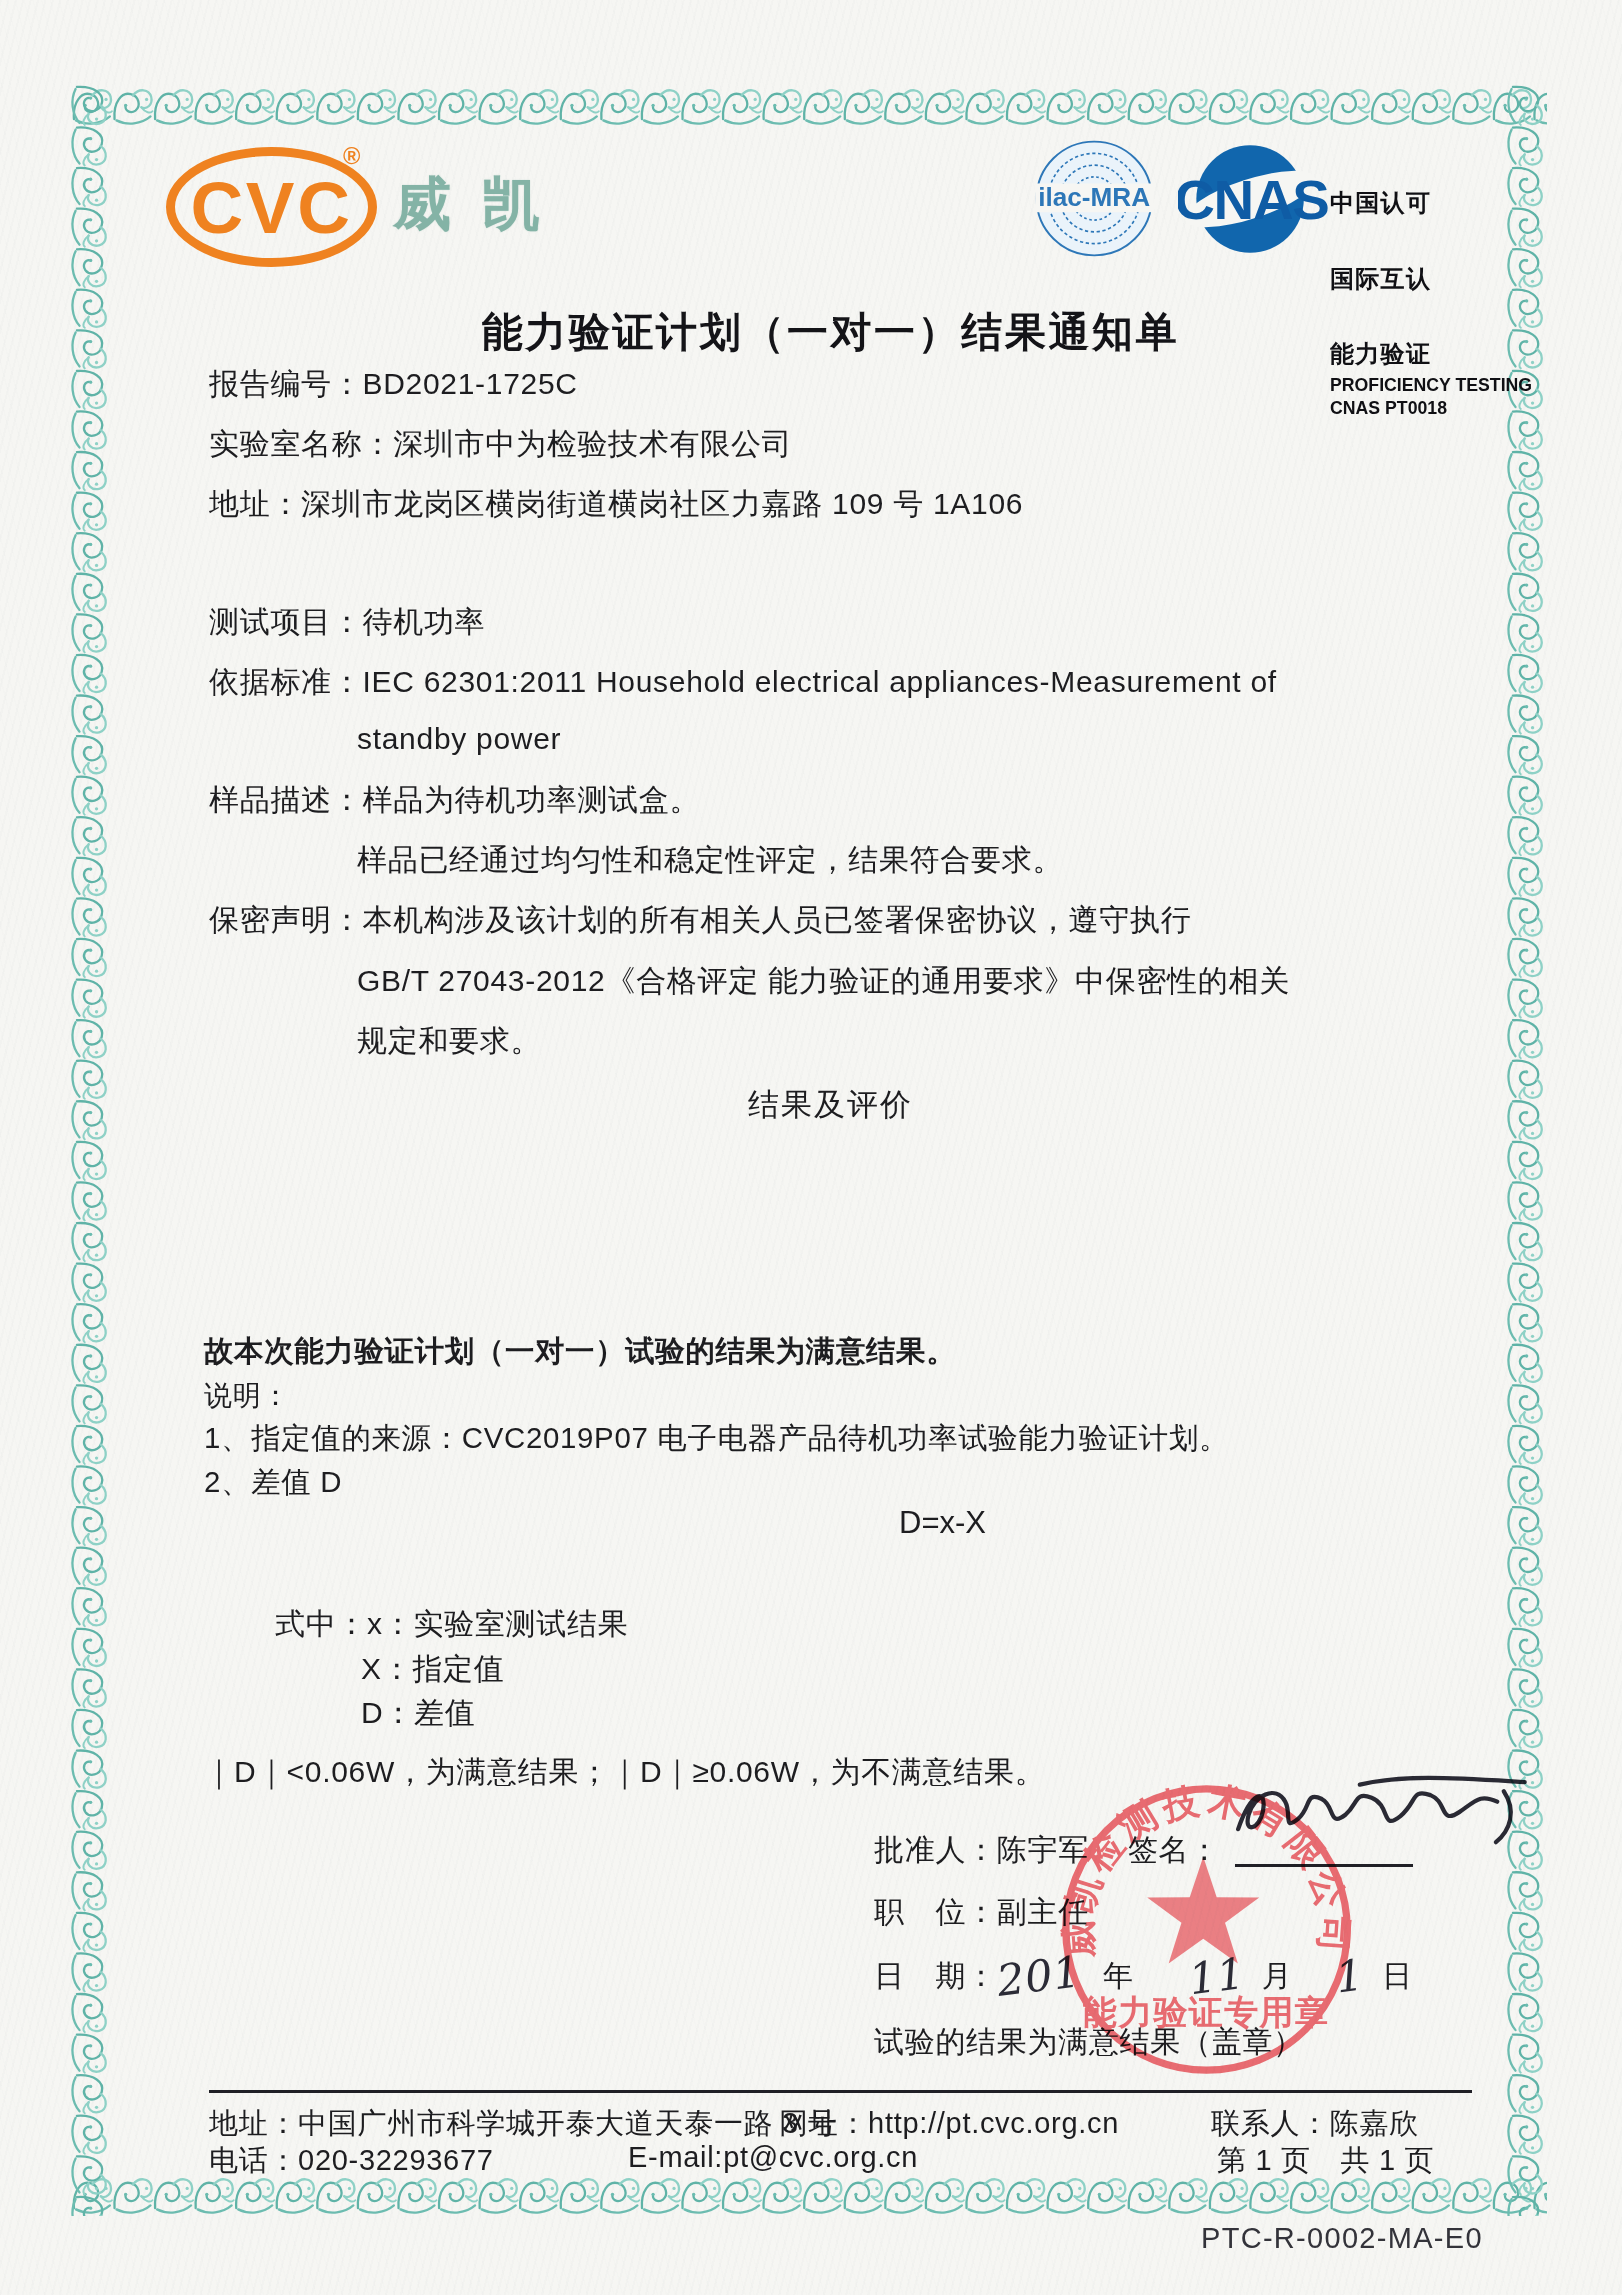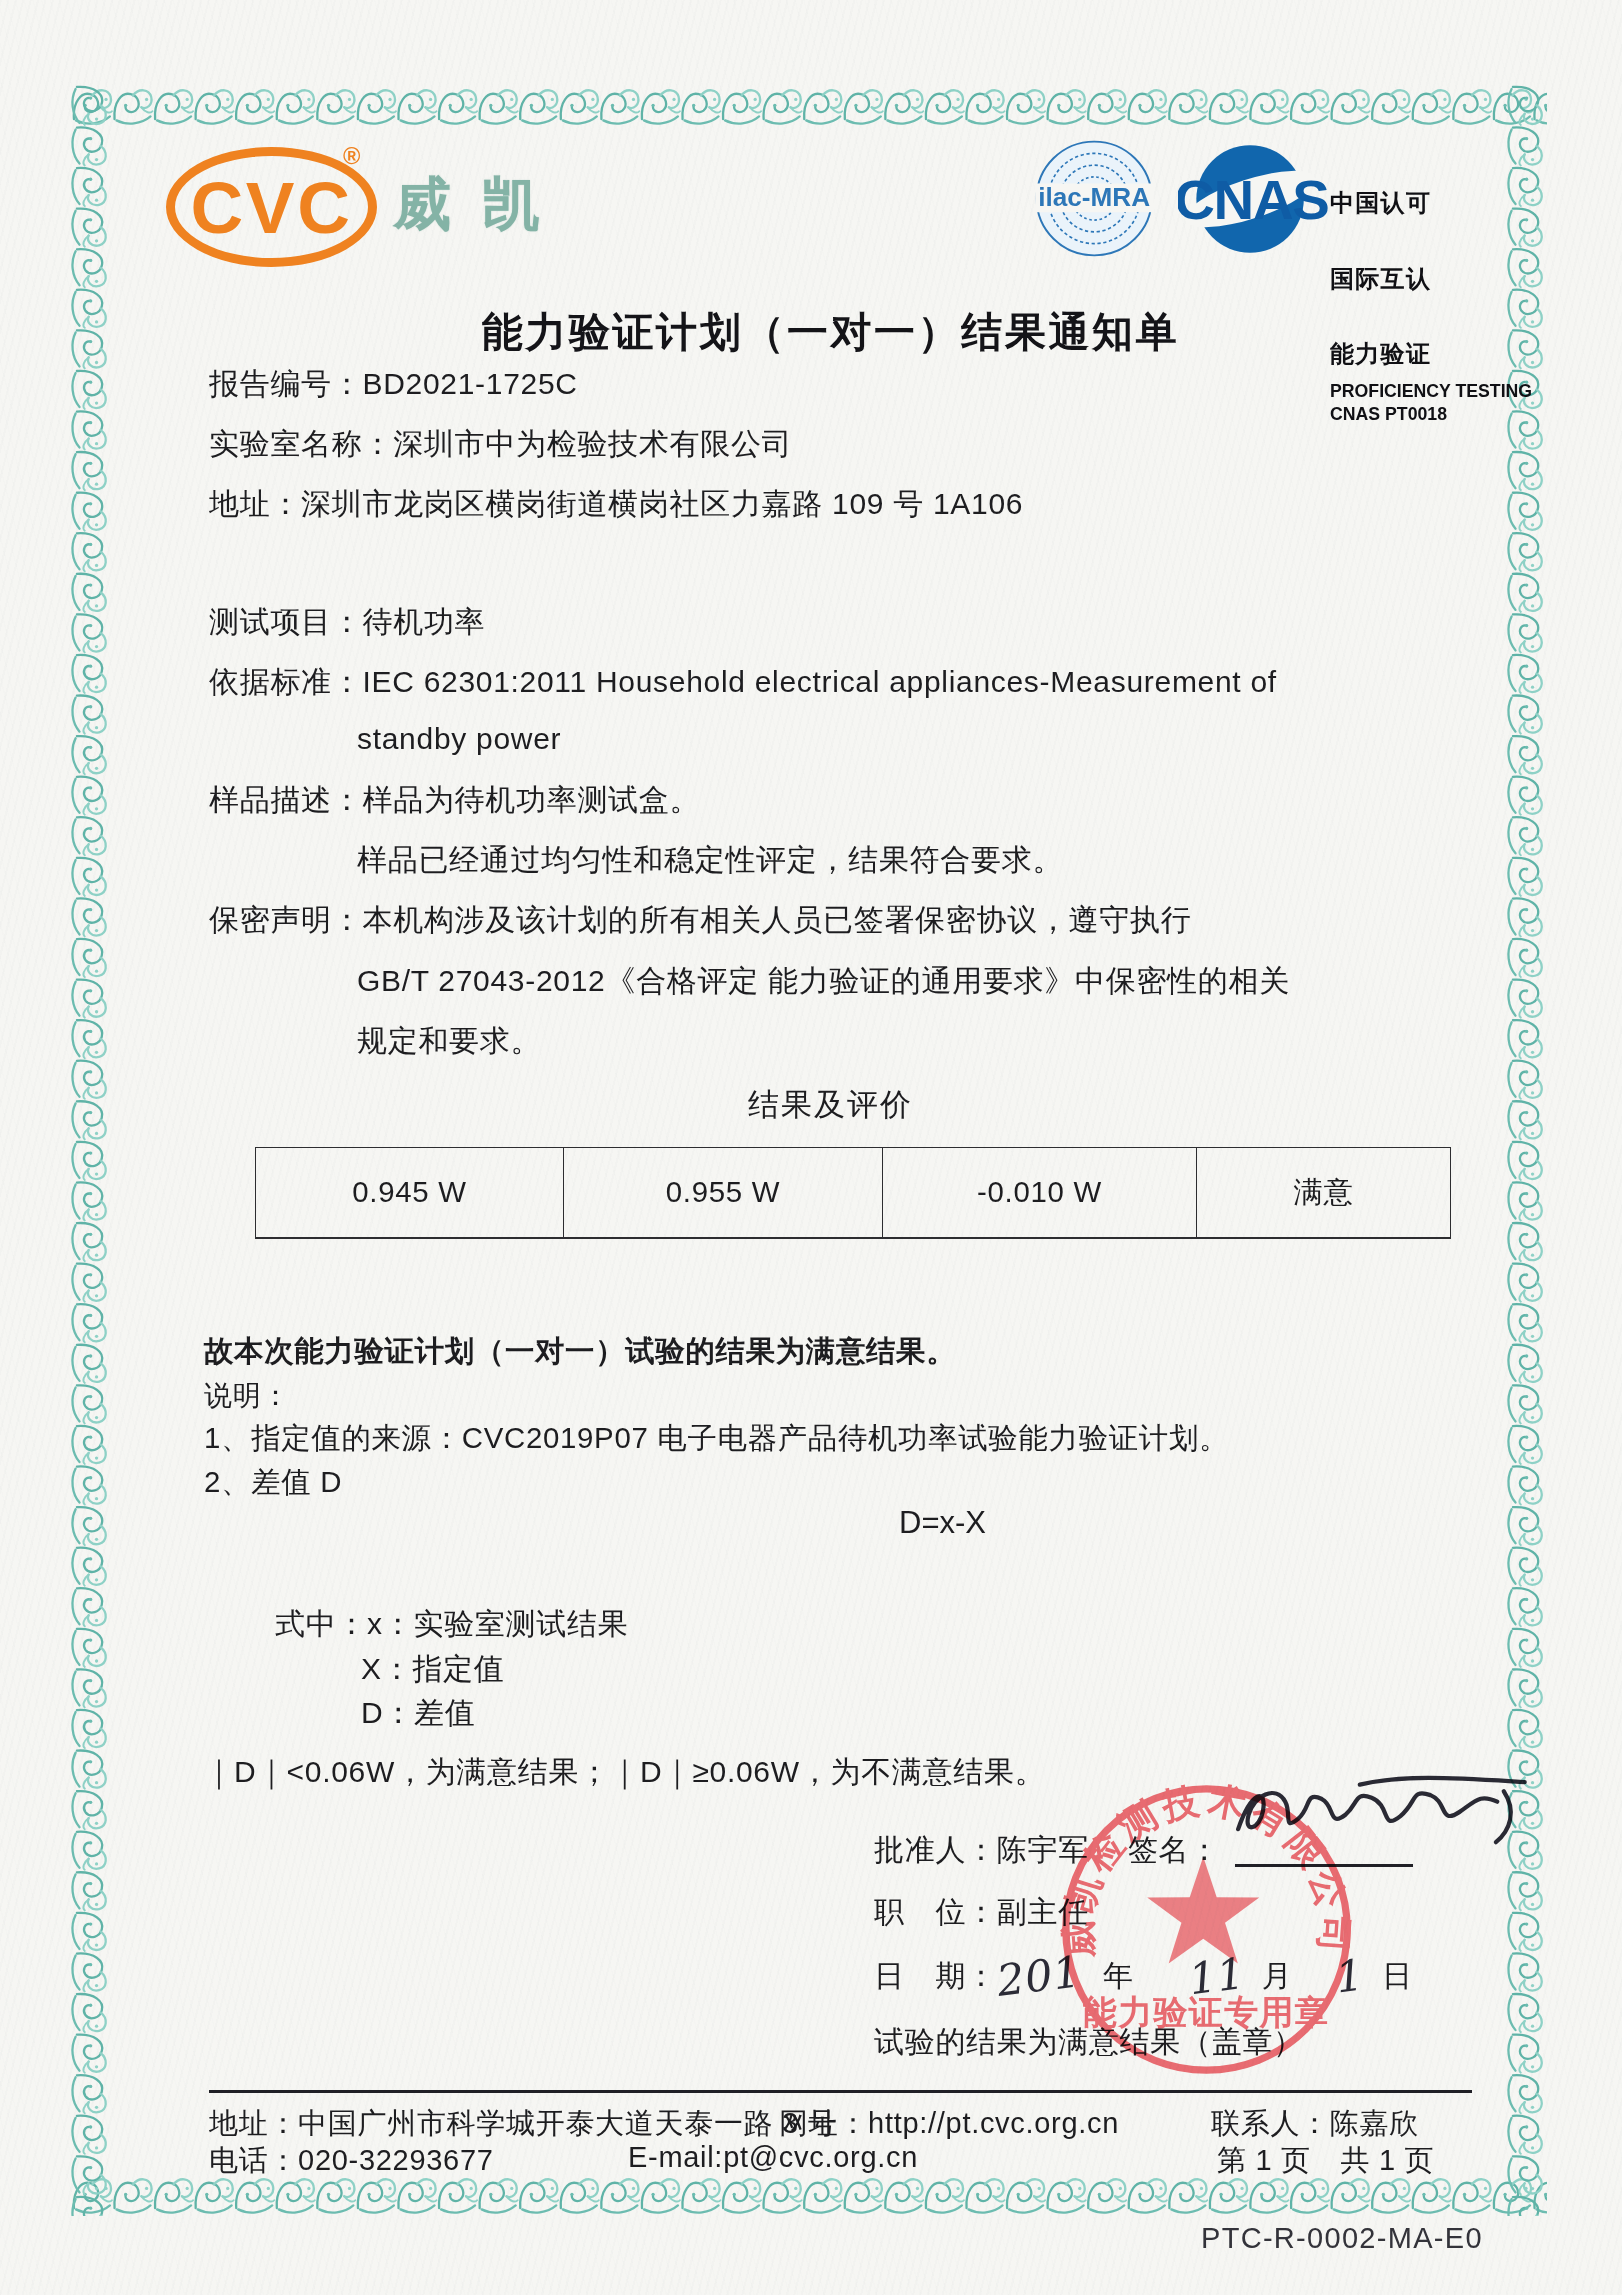--- a/index.html
+++ b/index.html
@@ -290,21 +290,21 @@
 <svg class="abs" style="left:1178px;top:140px" width="154" height="118" viewBox="0 0 235 180">
   <circle cx="110" cy="90" r="82" fill="#1166ad"></circle>
   <ellipse cx="110" cy="90" rx="104" ry="30" fill="#f6f6f3" transform="rotate(-18 110 90)"></ellipse>
   <text x="112" y="120" text-anchor="middle" font-size="86" font-weight="bold" fill="#0f5ca5" letter-spacing="-2">CNAS</text>
 </svg>
 
 <div class="accr">
   <div class="cn">中国认可</div>
   <div class="cn">国际互认</div>
   <div class="cn">能力验证</div>
-  <div class="en" style="margin-top:12px">PROFICIENCY TESTING</div>
+  <div class="en" style="margin-top:6px">PROFICIENCY TESTING</div>
   <div class="en">CNAS PT0018</div>
 </div>
 
 <div class="title">能力验证计划（一对一）结果通知单</div>
 
 <div class="row" style="left:209px;top:364px"><span>报告编号：</span><span>BD2021-1725C</span></div>
 <div class="row" style="left:209px;top:424px"><span>实验室名称：</span><span>深圳市中为检验技术有限公司</span></div>
 <div class="row" style="left:209px;top:484px"><span>地址：</span><span>深圳市龙岗区横岗街道横岗社区力嘉路 109 号 1A106</span></div>
 
 <div class="row" style="left:209px;top:602px"><span>测试项目：</span><span>待机功率</span></div>
@@ -319,26 +319,20 @@
 <div class="rheading">结果及评价</div>
 
 <table class="results">
   <colgroup>
       <col style="width:308px">
       <col style="width:319px">
       <col style="width:314px">
       <col style="width:254px">
     </colgroup>
   <tbody>
-  <tr class="dt">
-    <td>0.945 W</td>
-    <td>0.955 W</td>
-    <td>-0.010 W</td>
-    <td>满意</td>
-  </tr>
 </tbody>
   </table>
 
 <div class="row bold" style="left:204px;top:1332px;font-size:29.4px">故本次能力验证计划（一对一）试验的结果为满意结果。</div>
 
 <div class="row" style="left:204px;top:1377px;font-size:28px">说明：</div>
 <div class="row" style="left:204px;top:1419px;font-size:29.4px">1、指定值的来源：CVC2019P07 电子电器产品待机功率试验能力验证计划。</div>
 <div class="row" style="left:204px;top:1463px;font-size:29.4px">2、差值 D</div>
 <div class="center1440">D=x-X</div>
 <div class="row" style="left:275px;top:1604px">式中：x：实验室测试结果</div>

